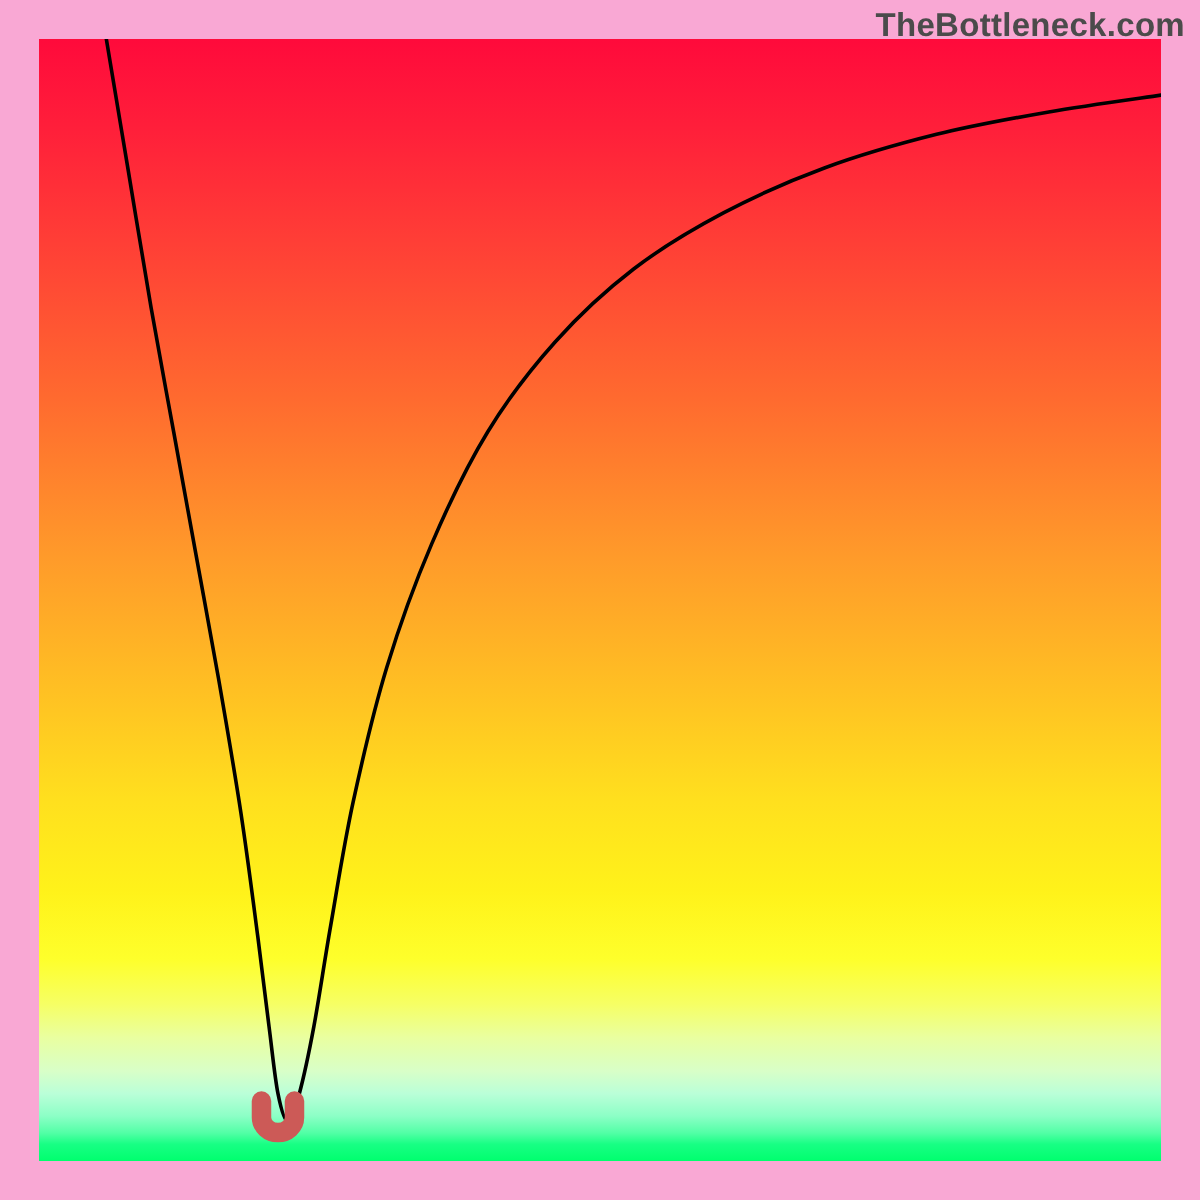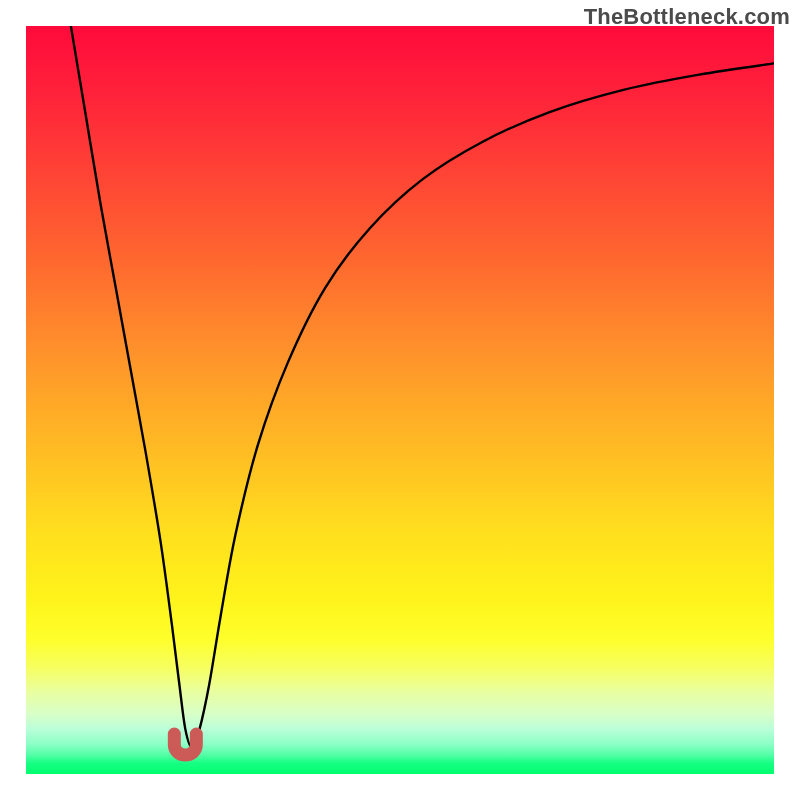--- a/index.html
+++ b/index.html
@@ -7,21 +7,21 @@
     padding: 0;
     width: 800px;
     height: 800px;
     overflow: hidden;
     background: #000;
     font-family: Arial, Helvetica, sans-serif;
   }
   .frame {
     position: absolute;
     inset: 0;
-    background: #ffffff;
+    background: #f9a8d4;
   }
   .plot {
     position: absolute;
     left: 26px;
     top: 26px;
     width: 748px;
     height: 748px;
     background: linear-gradient(to bottom,
       #ff0a3b 0%,
       #ff1f3a 8%,

